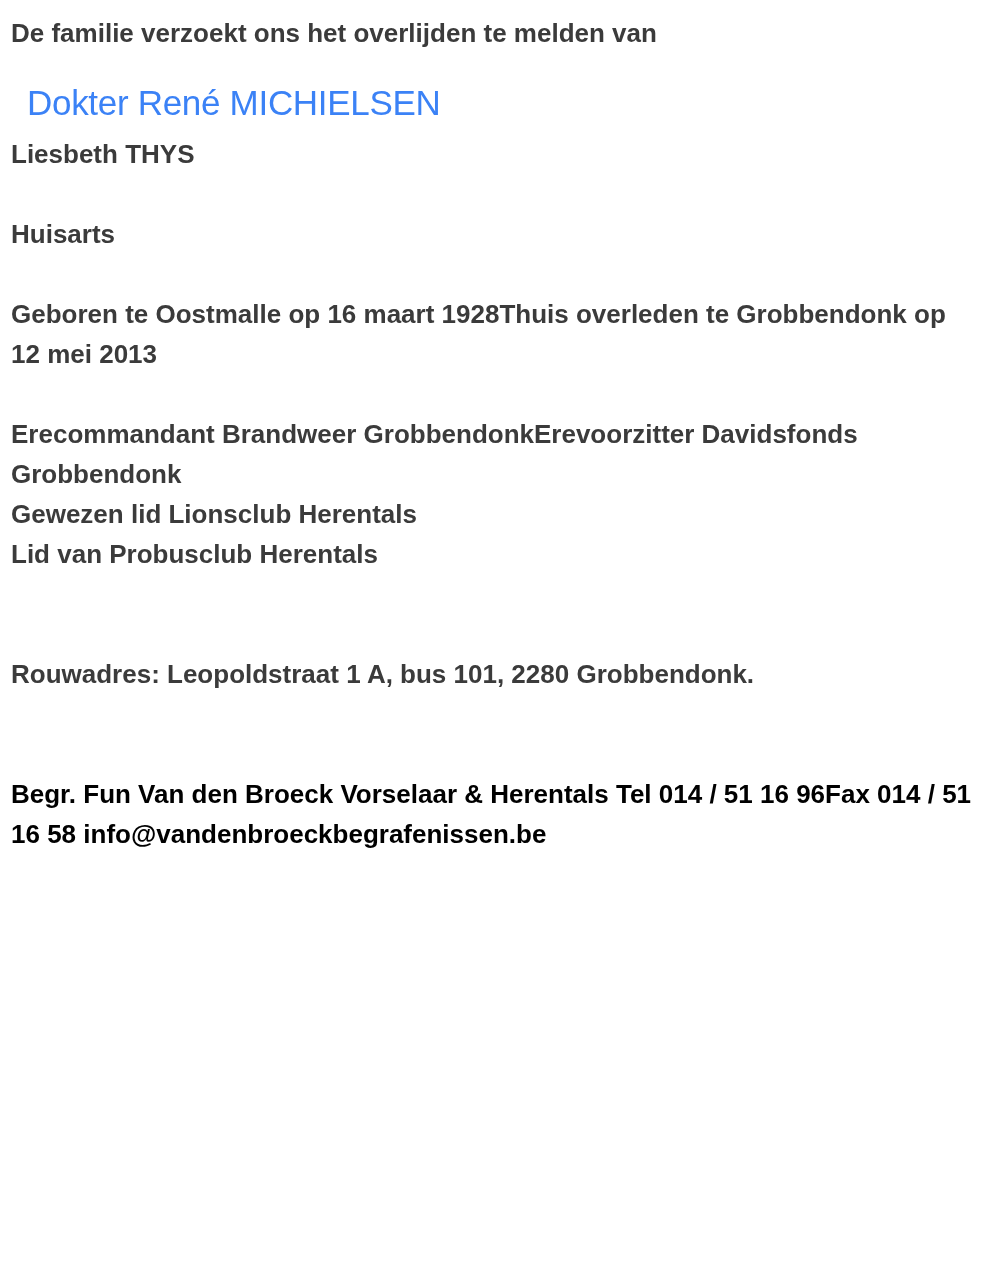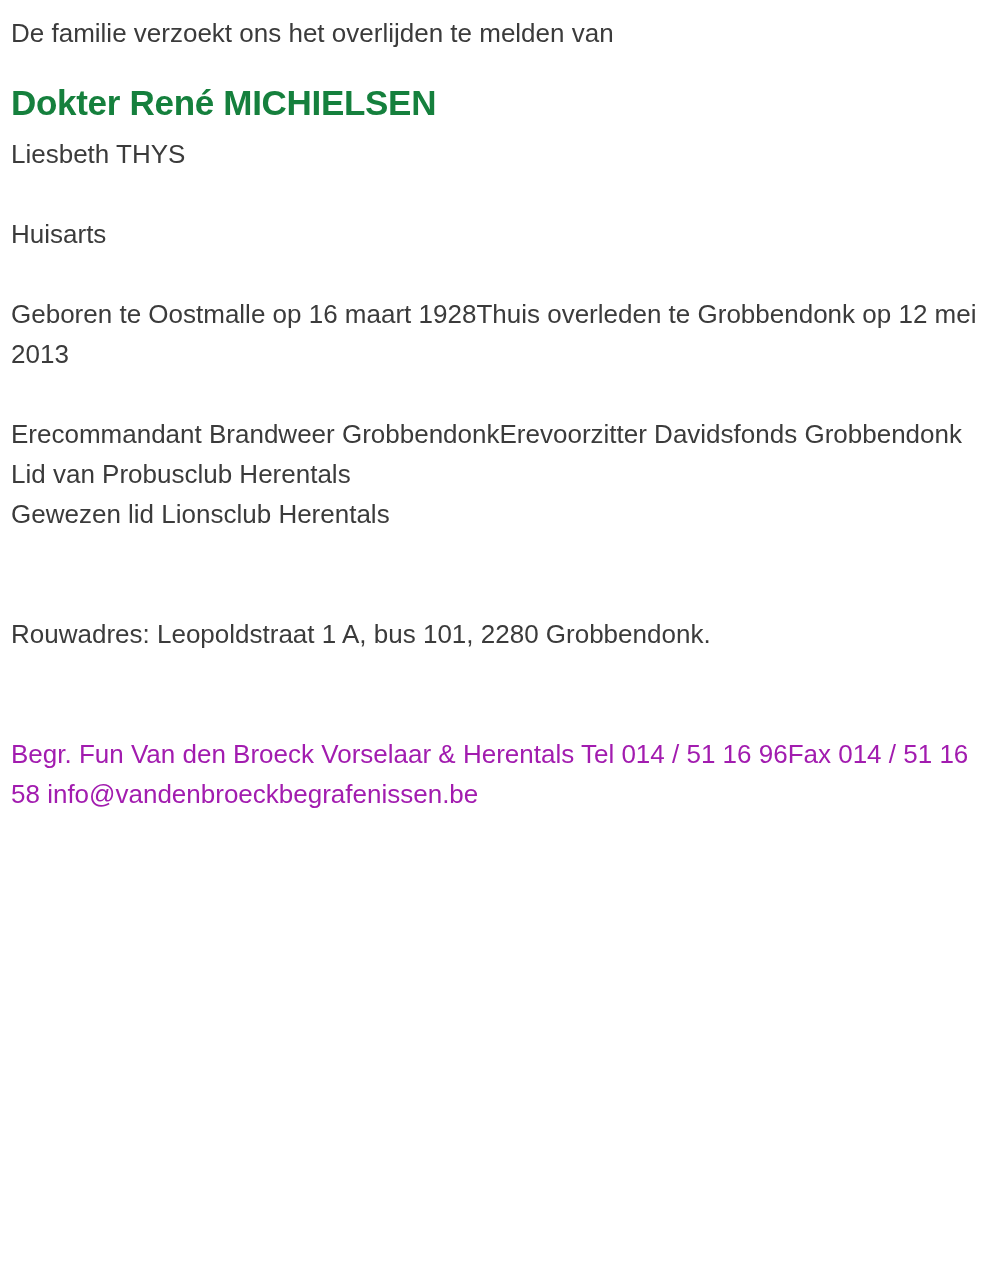--- a/index.html
+++ b/index.html
@@ -14,35 +14,37 @@
       color: #3b3b3b;
       overflow: hidden;
     }
     .page {
       padding: 13px 20px 0 11px;
       font-size: 26px;
       line-height: 40px;
     }
     .line {
       margin: 0;
+      font-weight: bold;
     }
     .name {
       font-size: 35px;
       line-height: 46px;
-      font-weight: 700;
-      color: #15803d;
+      font-weight: 400;
+      color: #3b82f6;
       letter-spacing: -0.3px;
-      margin: 27px 0 8px 0;
+      margin: 27px 0 8px 16px;
     }
     .gap {
       height: 40px;
     }
     .footer {
-      color: #a21caf;
+      color: #000000;
       margin-top: 40px;
+      font-weight: bold;
     }
   </style>
 </head>
 <body>
 
 <div class="page">
 
   <div class="line">De familie verzoekt ons het overlijden te melden van</div>
 
   <h1 class="name">Dokter René MICHIELSEN</h1>
@@ -53,22 +55,22 @@
 
   <div class="line">Huisarts</div>
 
   <div class="gap"></div>
 
   <div class="line">Geboren te Oostmalle op 16 maart 1928Thuis overleden te Grobbendonk op 12 mei 2013</div>
 
   <div class="gap"></div>
 
   <div class="line">Erecommandant Brandweer GrobbendonkErevoorzitter Davidsfonds Grobbendonk</div>
+  <div class="line">Gewezen lid Lionsclub Herentals</div>
   <div class="line">Lid van Probusclub Herentals</div>
-  <div class="line">Gewezen lid Lionsclub Herentals</div>
 
   <div class="gap"></div>
 
 
   <div class="gap"></div>
 
   <div class="line">Rouwadres: Leopoldstraat 1 A, bus 101, 2280 Grobbendonk.</div>
 
   <div class="gap"></div>
 

